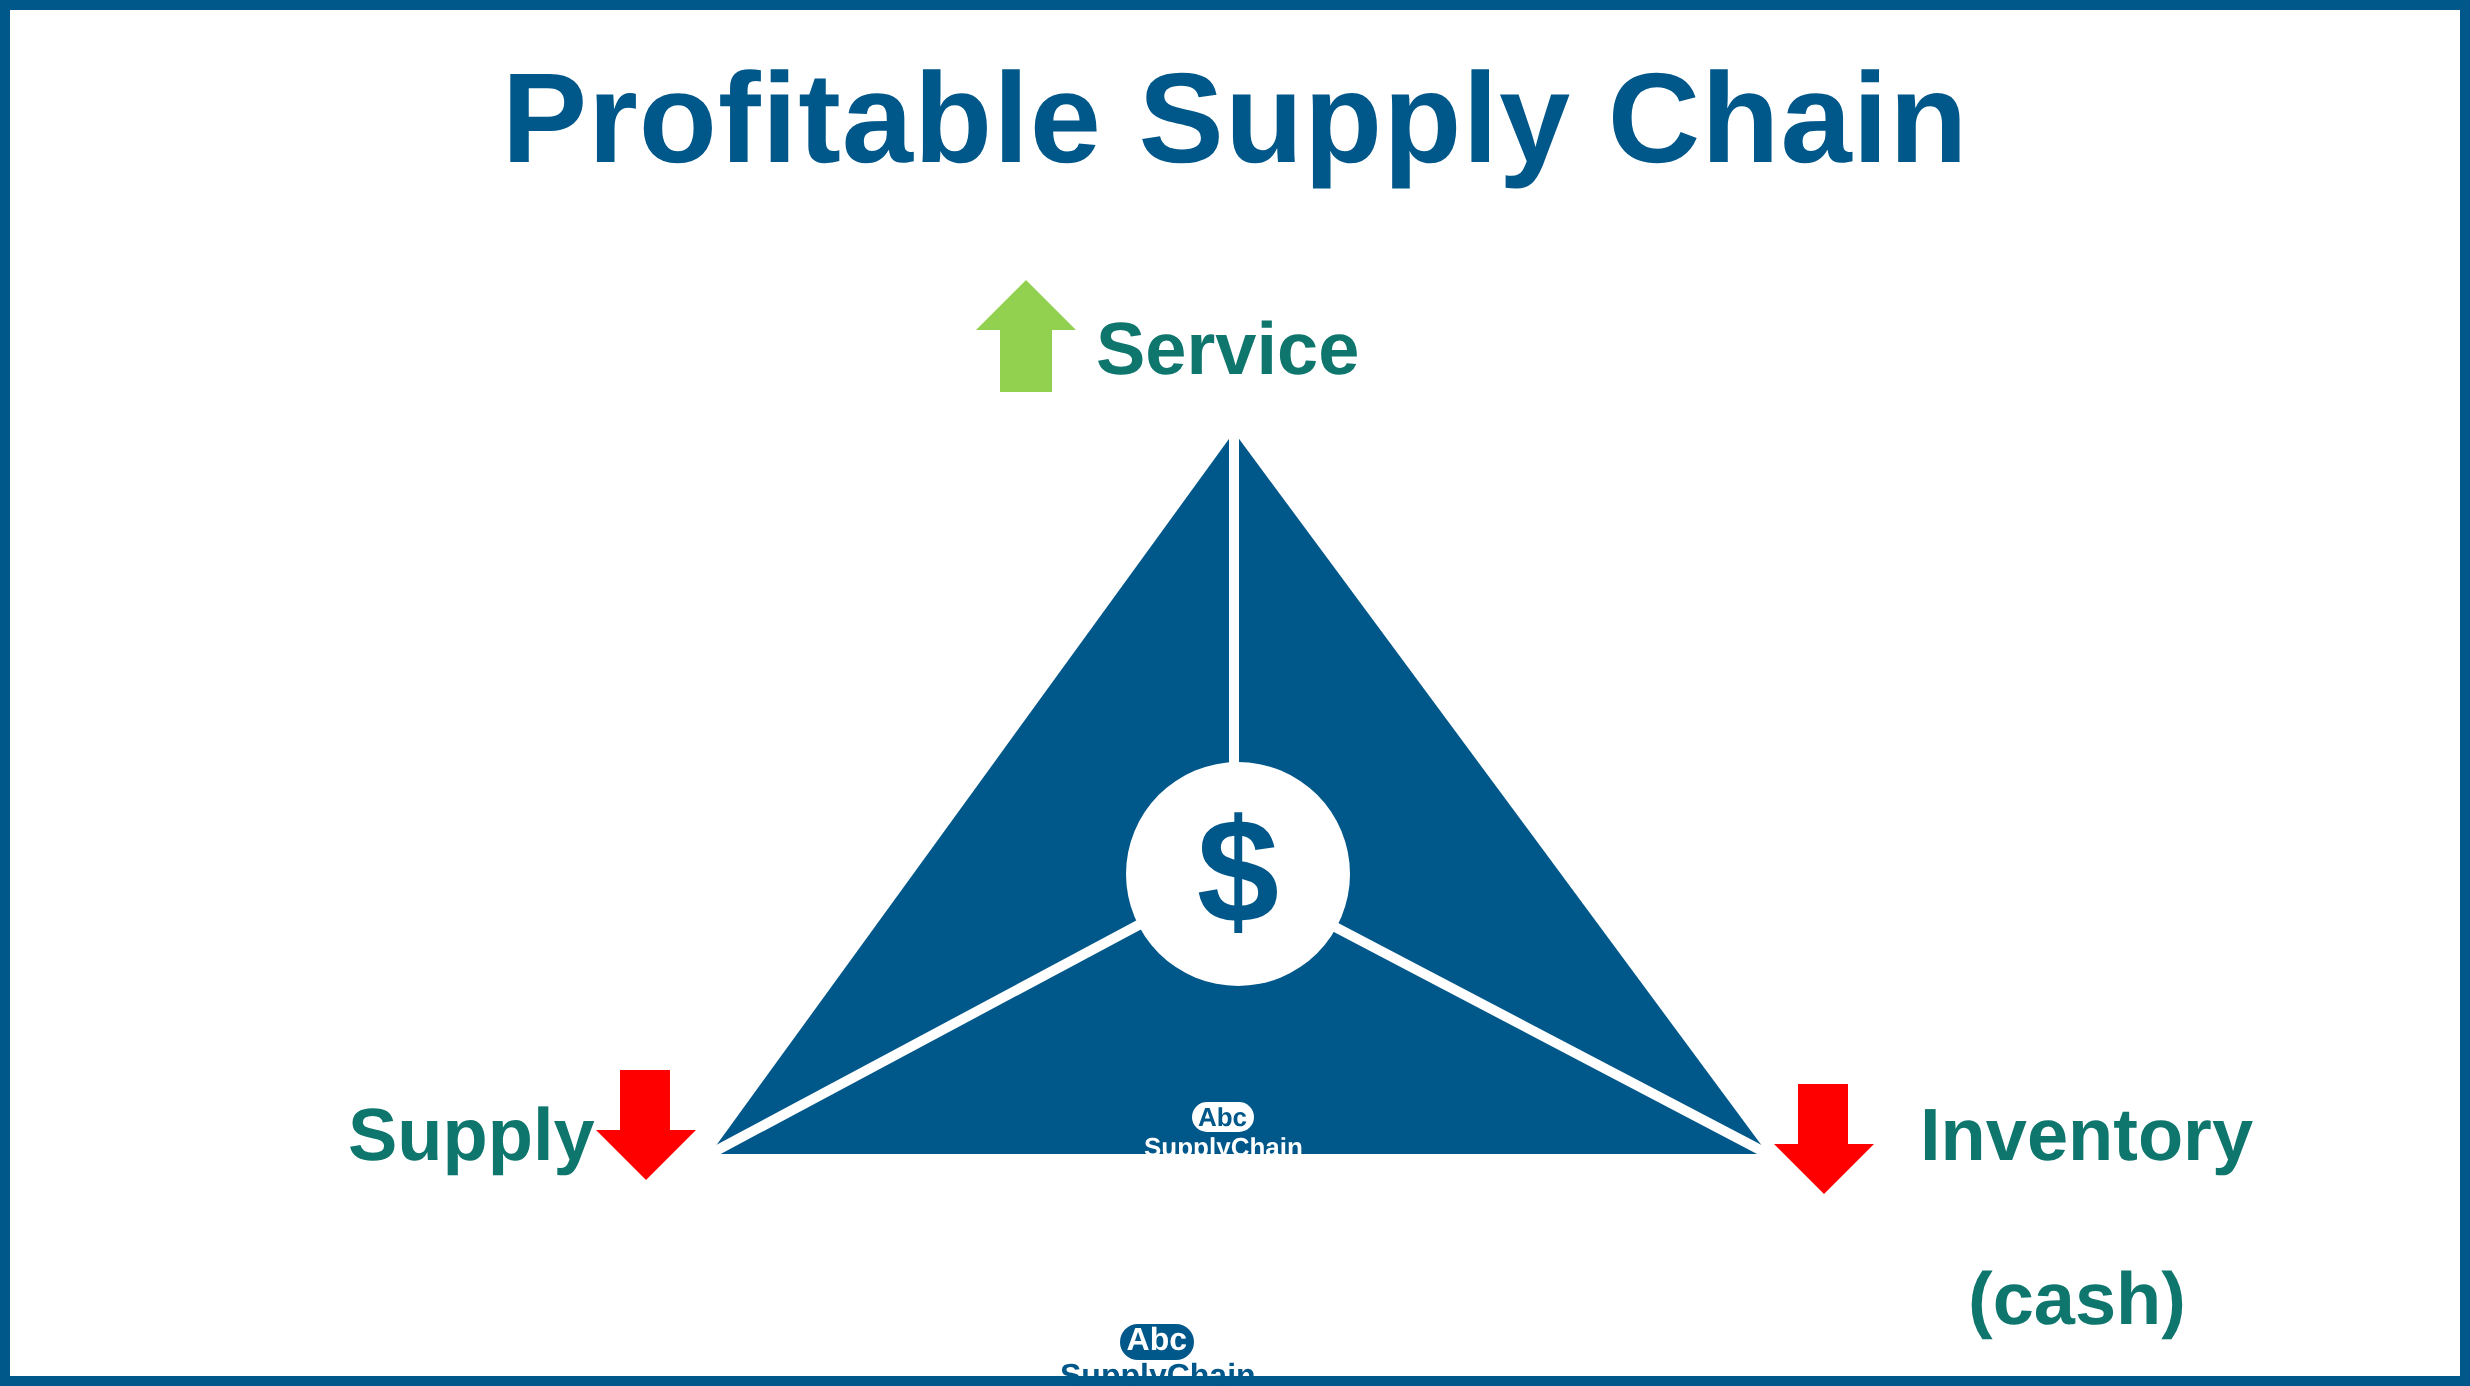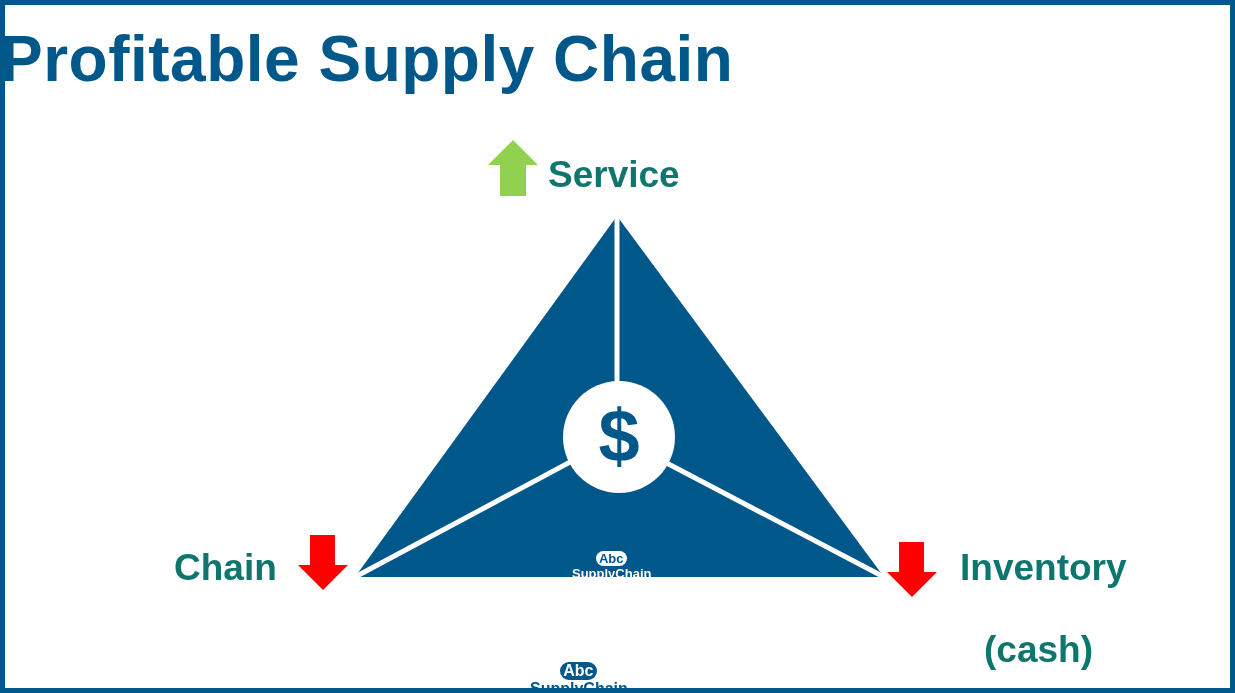--- a/index.html
+++ b/index.html
@@ -1,18 +1,18 @@
 <!DOCTYPE html>
 <html><head>
 <meta charset="utf-8">
 <style>
   html, body { margin: 0; padding: 0; }
   body { width: 1235px; height: 693px; background: #ffffff; overflow: hidden; position: relative; font-family: "Liberation Sans", sans-serif; }
   .frame { position: absolute; left: 0; top: 0; width: 1235px; height: 693px; box-sizing: border-box; border: 5px solid #00578a; }
-  .title { position: absolute; left: 0; width: 1235px; top: 22px; text-align: left; font-weight: bold; font-size: 64px; color: #00578a; letter-spacing: 0.5px; }
+  .title { position: absolute; left: 0; width: 1235px; top: 22px; text-align: center; font-weight: bold; font-size: 64px; color: #00578a; letter-spacing: 0.5px; }
   .label { position: absolute; font-weight: bold; color: #0f766e; font-size: 37px; }
   .diagram { position: absolute; left: 0; top: 0; }
   .logo { position: absolute; display: flex; align-items: center; font-weight: bold; flex-direction: column; }
   .logo .pill { border-radius: 10px; padding: 0 3px; font-weight: bold; display: inline-block; }
 </style>
 </head>
 <body>
 
 <div class="frame"></div>
 
@@ -31,21 +31,21 @@
   <polygon points="513,140 538,165 526,165 526,196 500,196 500,165 488,165" fill="#92d050"></polygon>
 
   <polygon points="310,535 335,535 335,565 348,565 323,590 298,565 310,565" fill="#ff0000"></polygon>
 
   <polygon points="899,542 924,542 924,572 937,572 912,597 887,572 899,572" fill="#ff0000"></polygon>
 </svg>
 
 <div style="position:absolute; left:569px; top:396px; width:100px; text-align:center; font-size:74px; font-weight:bold; color:#00578a; line-height:80px;">$</div>
 
 <div class="label" style="left:548px; top:154px;">Service</div>
-<div class="label" style="left:174px; top:547px;">Chain</div>
+<div class="label" style="left:174px; top:547px;">Supply</div>
 <div class="label" style="left:960px; top:547px;">Inventory</div>
 <div class="label" style="left:984px; top:596px;margin-top:33px;">(cash)</div>
 
 <div class="logo" style="left:571px; top:551px; font-size:13px; color:#ffffff;">
   <span class="pill" style="background:#ffffff; color:#00578a;">Abc</span>
   <span style="margin-left:1px;">SupplyChain</span>
 </div>
 
 <div class="logo" style="left:529px; top:662px; font-size:16px; color:#00578a;">
   <span class="pill" style="background:#00578a; color:#ffffff;">Abc</span>

